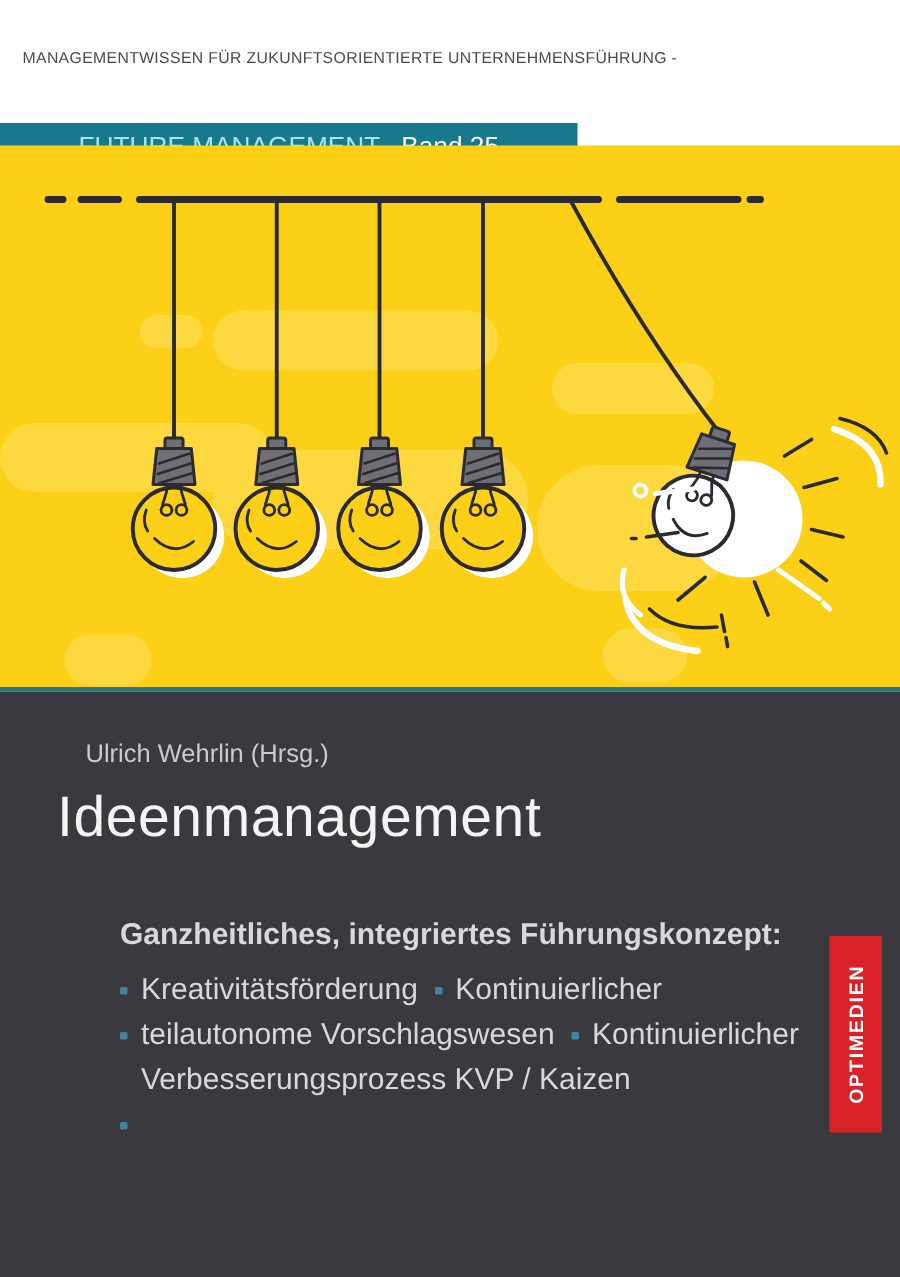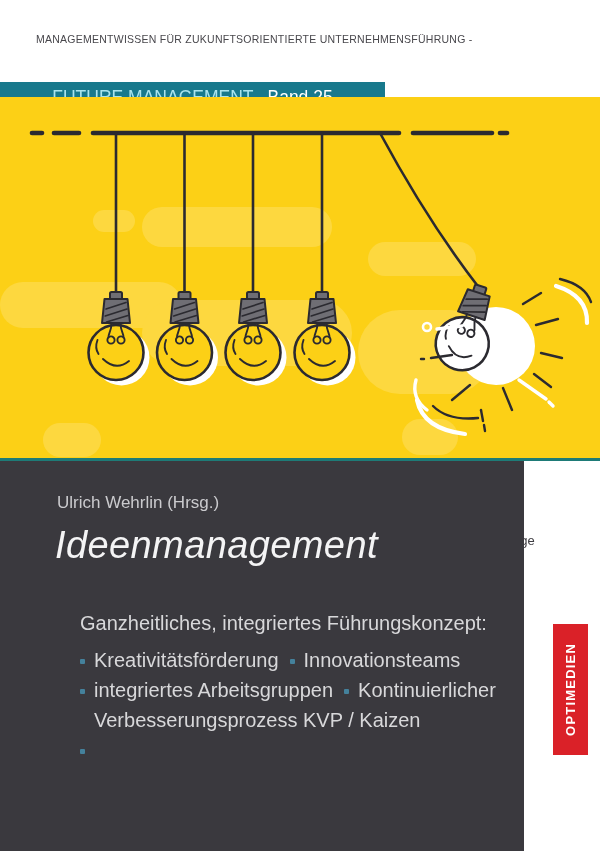--- a/index.html
+++ b/index.html
@@ -2,21 +2,21 @@
 <html style="--c-header-text: #48474c; --c-banner-bg: #18798c; --c-banner-title: #a9e4ee; --c-banner-vol: #ffffff; --c-yellow: #fcd016; --c-blob: #fdd83f; --c-ink: #2b2a30; --c-socket: #6f6e74; --c-divider: #1e7b77; --c-edition: #3e3d42; --c-dark-bg: #3a393e; --c-editor: #cbcbce; --c-title: #f4f4f5; --c-body: #d8d8da; --c-bullet: #44819b; --c-red: #da2128; --c-red-text: #ffffff;"><head>
 <meta charset="utf-8">
 <style>
   html,body{margin:0;padding:0;background:#e8e8e8;}
   .cover{
     position:relative;width:600px;height:851px;margin:0 auto;overflow:hidden;
     background:#fff;font-family:"Liberation Sans",sans-serif;
   }
   
   .series-header{
-    position:absolute;left:36px;top:31px;width:545px;
+    position:absolute;left:15px;top:31px;width:545px;
     font-size:10.5px;line-height:17px;letter-spacing:.25px;
     color:var(--c-header-text,#48474c);font-weight:400;
   }
   
   .series-banner{
     position:absolute;left:0;top:82px;width:385px;height:30px;
     background:var(--c-banner-bg,#18798c);
     display:flex;align-items:center;justify-content:center;
     font-size:17.5px;
   }
@@ -41,34 +41,34 @@
   .loop{fill:none;stroke:var(--c-ink,#2b2a30);stroke-width:1.9;}
   .ray{stroke:var(--c-ink,#2b2a30);stroke-width:2.4;fill:none;stroke-linecap:round;}
   .wray{stroke:#ffffff;stroke-width:3.4;fill:none;stroke-linecap:round;}
   .warc{stroke:#ffffff;stroke-width:4.2;fill:none;stroke-linecap:round;}
   .edition{
     position:absolute;left:477px;top:436px;font-size:13px;font-weight:500;
     color:var(--c-edition,#3e3d42);
   }
   
   .divider{position:absolute;left:0;top:458px;width:600px;height:3px;background:var(--c-divider,#1e7b77);}
-  .dark-panel{position:absolute;left:0;top:461px;width:524px;height:390px;background:var(--c-dark-bg,#3a393e);}
+  .dark-panel{position:absolute;left:0;top:461px;width:600px;height:390px;background:var(--c-dark-bg,#3a393e);}
   .editor{
     position:absolute;left:57px;top:32px;font-size:17px;
     color:var(--c-editor,#cbcbce);
   }
   .book-title{
-    position:absolute;left:55px;top:63px;font-size:38px;font-weight:300;
-    letter-spacing:.4px;color:var(--c-title,#f4f4f5);font-style:italic;
+    position:absolute;left:38px;top:63px;font-size:38px;font-weight:300;
+    letter-spacing:.4px;color:var(--c-title,#f4f4f5);
   }
   .description{
     position:absolute;left:80px;top:147px;width:468px;
     font-size:20px;line-height:30px;color:var(--c-body,#d8d8da);font-weight:300;
   }
-  .description .intro{margin-bottom:7px;}
+  .description .intro{margin-bottom:7px;font-weight:bold;}
   .description .item{padding-left:14px;text-indent:-14px;}
   .sq{
     display:inline-block;width:5px;height:5px;border-radius:1px;
     background:var(--c-bullet,#44819b);vertical-align:3px;
   }
   .sq.first{margin-right:9px;}
   .sq.mid{margin:0 9px 0 11px;}
   
   .publisher-tab{
     position:absolute;left:553px;top:163px;width:35px;height:131px;
@@ -185,22 +185,22 @@
 
   <div class="divider"></div>
 
   <div class="dark-panel">
     <div class="editor">Ulrich Wehrlin (Hrsg.)</div>
     <div class="book-title">Ideenmanagement</div>
 
     <div class="description">
       <div class="intro">Ganzheitliches, integriertes Führungskonzept:</div>
       <div>
-          <div class="item"><span class="sq first"></span><span>Kreativitätsförderung</span><span class="sq mid"></span><span>Innovationsteams</span></div>
-          <div class="item"><span class="sq first"></span><span>integriertes Arbeitsgruppen</span><span class="sq mid"></span><span>Kontinuierlicher Verbesserungsprozess KVP / Kaizen</span></div>
+          <div class="item"><span class="sq first"></span><span>Kreativitätsförderung</span><span class="sq mid"></span><span>Kontinuierlicher</span></div>
+          <div class="item"><span class="sq first"></span><span>teilautonome Vorschlagswesen</span><span class="sq mid"></span><span>Kontinuierlicher Verbesserungsprozess KVP / Kaizen</span></div>
           <div class="item"><span class="sq first"></span></div>
         </div>
     </div>
 
     <div class="publisher-tab">
       <span>OPTIMEDIEN</span>
     </div>
   </div>
 
 </div>

